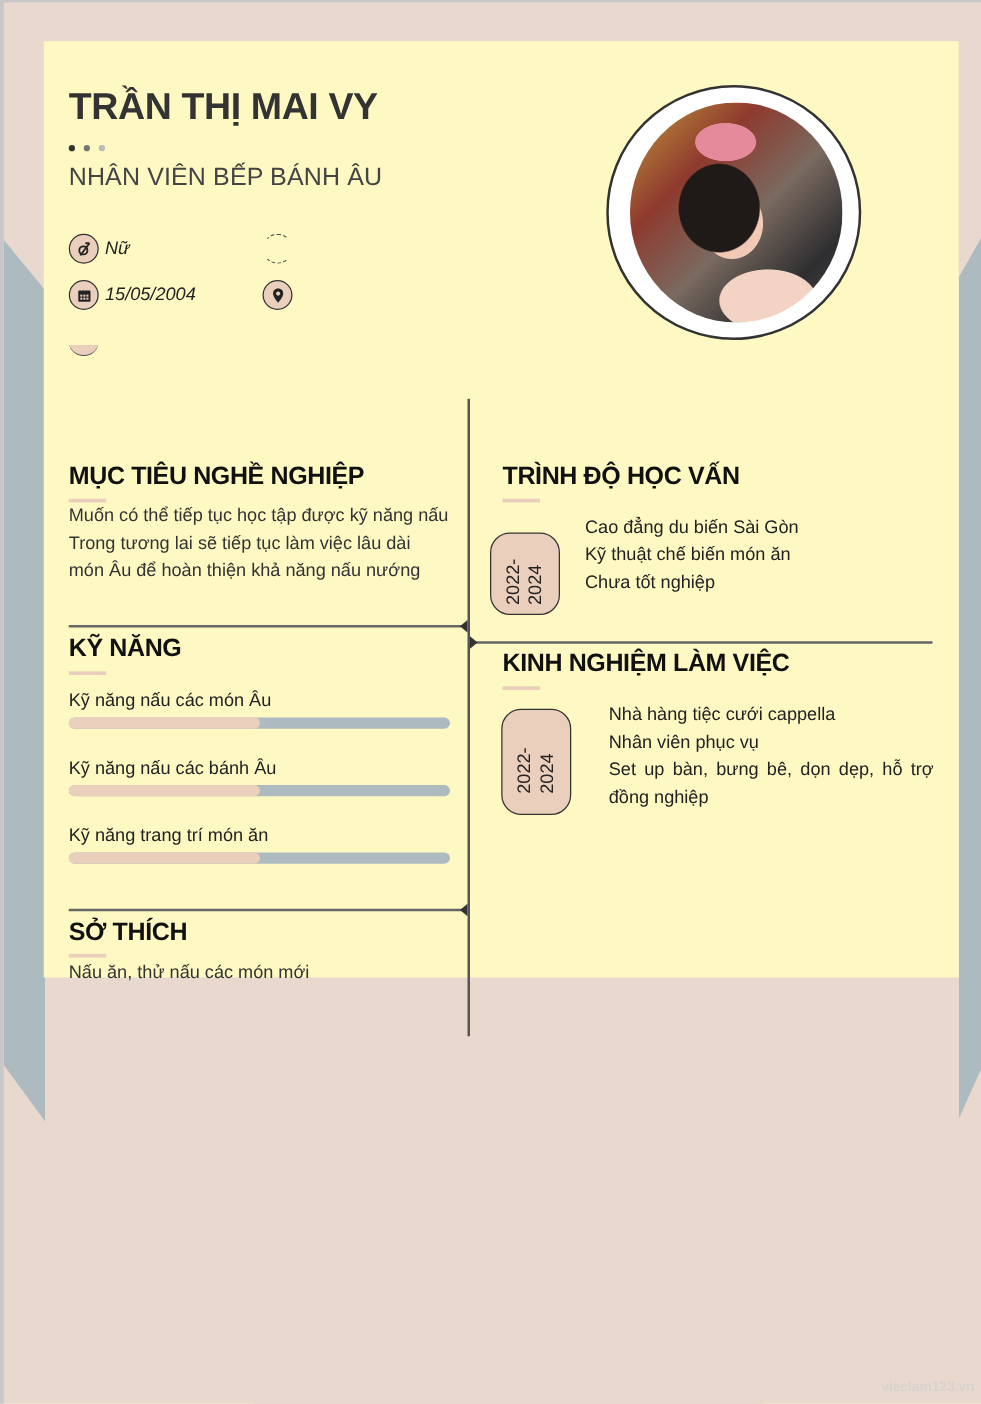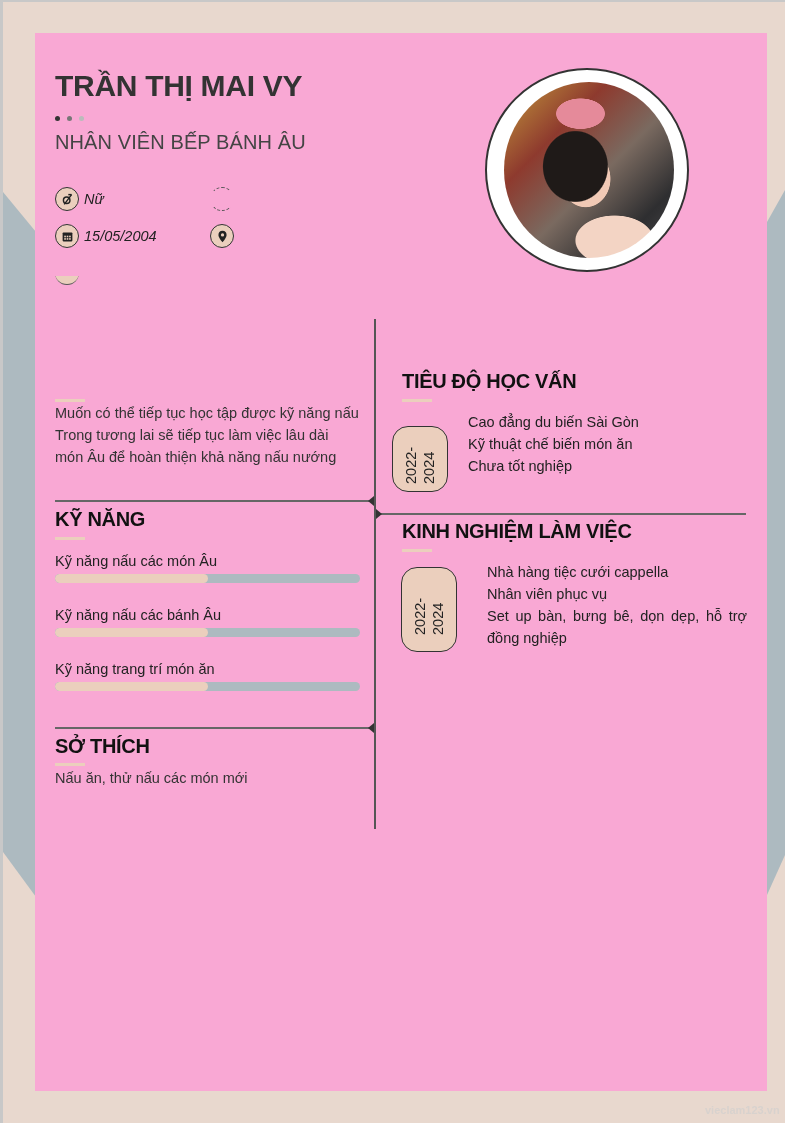--- a/index.html
+++ b/index.html
@@ -16,22 +16,22 @@
     position: absolute; left: 3px; top: 192px; width: 33px; height: 705px;
     background: #adbac0;
     clip-path: polygon(0 0, 100% 40px, 100% 100%, 0 calc(100% - 45px));
   }
   .band-right {
     position: absolute; left: 767px; top: 190px; width: 18px; height: 705px;
     background: #adbac0;
     clip-path: polygon(0 32px, 100% 0, 100% calc(100% - 40px), 0 100%);
   }
   .card {
-    position: absolute; left: 35px; top: 33px; width: 732px; height: 1058px;
-    background: #f9a8d4;
+    position: absolute; left: 35px; top: 33px; width: 732px; height: 749px;
+    background: #fef9c3;
   }
   .name {
     position: absolute; left: 20px; top: 36px;
     font-size: 30px; font-weight: bold; color: #333333; letter-spacing: -0.3px;
   }
   .dots { position: absolute; left: 20px; top: 83px; display: flex; gap: 7px; }
   .dots span { width: 5px; height: 5px; border-radius: 50%; display: block; }
   .title {
     position: absolute; left: 20px; top: 98px;
     font-size: 20px; color: #444; letter-spacing: 0.1px;
@@ -160,20 +160,21 @@
   </div>
 
   <div class="vdivider"></div>
   <div class="hline" style="left:20px; top:467px; width:318px;"></div>
   <div class="arrow-l" style="left:333px; top:463px;"></div>
   <div class="hline" style="left:341px; top:480px; width:370px;"></div>
   <div class="arrow-r" style="left:341px; top:476px;"></div>
   <div class="hline" style="left:20px; top:694px; width:318px;"></div>
   <div class="arrow-l" style="left:333px; top:690px;"></div>
 
+  <div class="sec-title" style="left:20px; top:337px;">MỤC TIÊU NGHỀ NGHIỆP</div>
   <div class="sec-underline" style="left:20px; top:366px;"></div>
   <div class="para" style="left:20px; top:369px; width:315px;">
     <div>Muốn có thể tiếp tục học tập được kỹ năng nấu</div>
     <div>Trong tương lai sẽ tiếp tục làm việc lâu dài</div>
     <div>món Âu để hoàn thiện khả năng nấu nướng</div>
   </div>
 
   <div class="sec-title" style="left:20px; top:475px;">KỸ NĂNG</div>
   <div class="sec-underline" style="left:20px; top:504px;"></div>
 
@@ -189,21 +190,21 @@
 
   <div class="skill-label" style="top:628px;">Kỹ năng trang trí món ăn</div>
   <div class="skill-bar" style="top:649px;">
     <div class="skill-fill" style="width:50%"></div>
   </div>
 
   <div class="sec-title" style="left:20px; top:702px;">SỞ THÍCH</div>
   <div class="sec-underline" style="left:20px; top:730px;"></div>
   <div class="para" style="left:20px; top:734px;">Nấu ăn, thử nấu các món mới</div>
 
-  <div class="sec-title" style="left:367px; top:337px;">TIÊU ĐỘ HỌC VẤN</div>
+  <div class="sec-title" style="left:367px; top:337px;">TRÌNH ĐỘ HỌC VẤN</div>
   <div class="sec-underline" style="left:367px; top:366px;"></div>
   <div class="year-badge" style="left:357px; top:393px;">
     <span style="white-space:pre-line;">2022-
 2024</span>
   </div>
   <div class="detail-text" style="left:433px; top:378px;">
     <div>Cao đẳng du biến Sài Gòn</div>
     <div>Kỹ thuật chế biến món ăn</div>
     <div>Chưa tốt nghiệp</div>
   </div>

